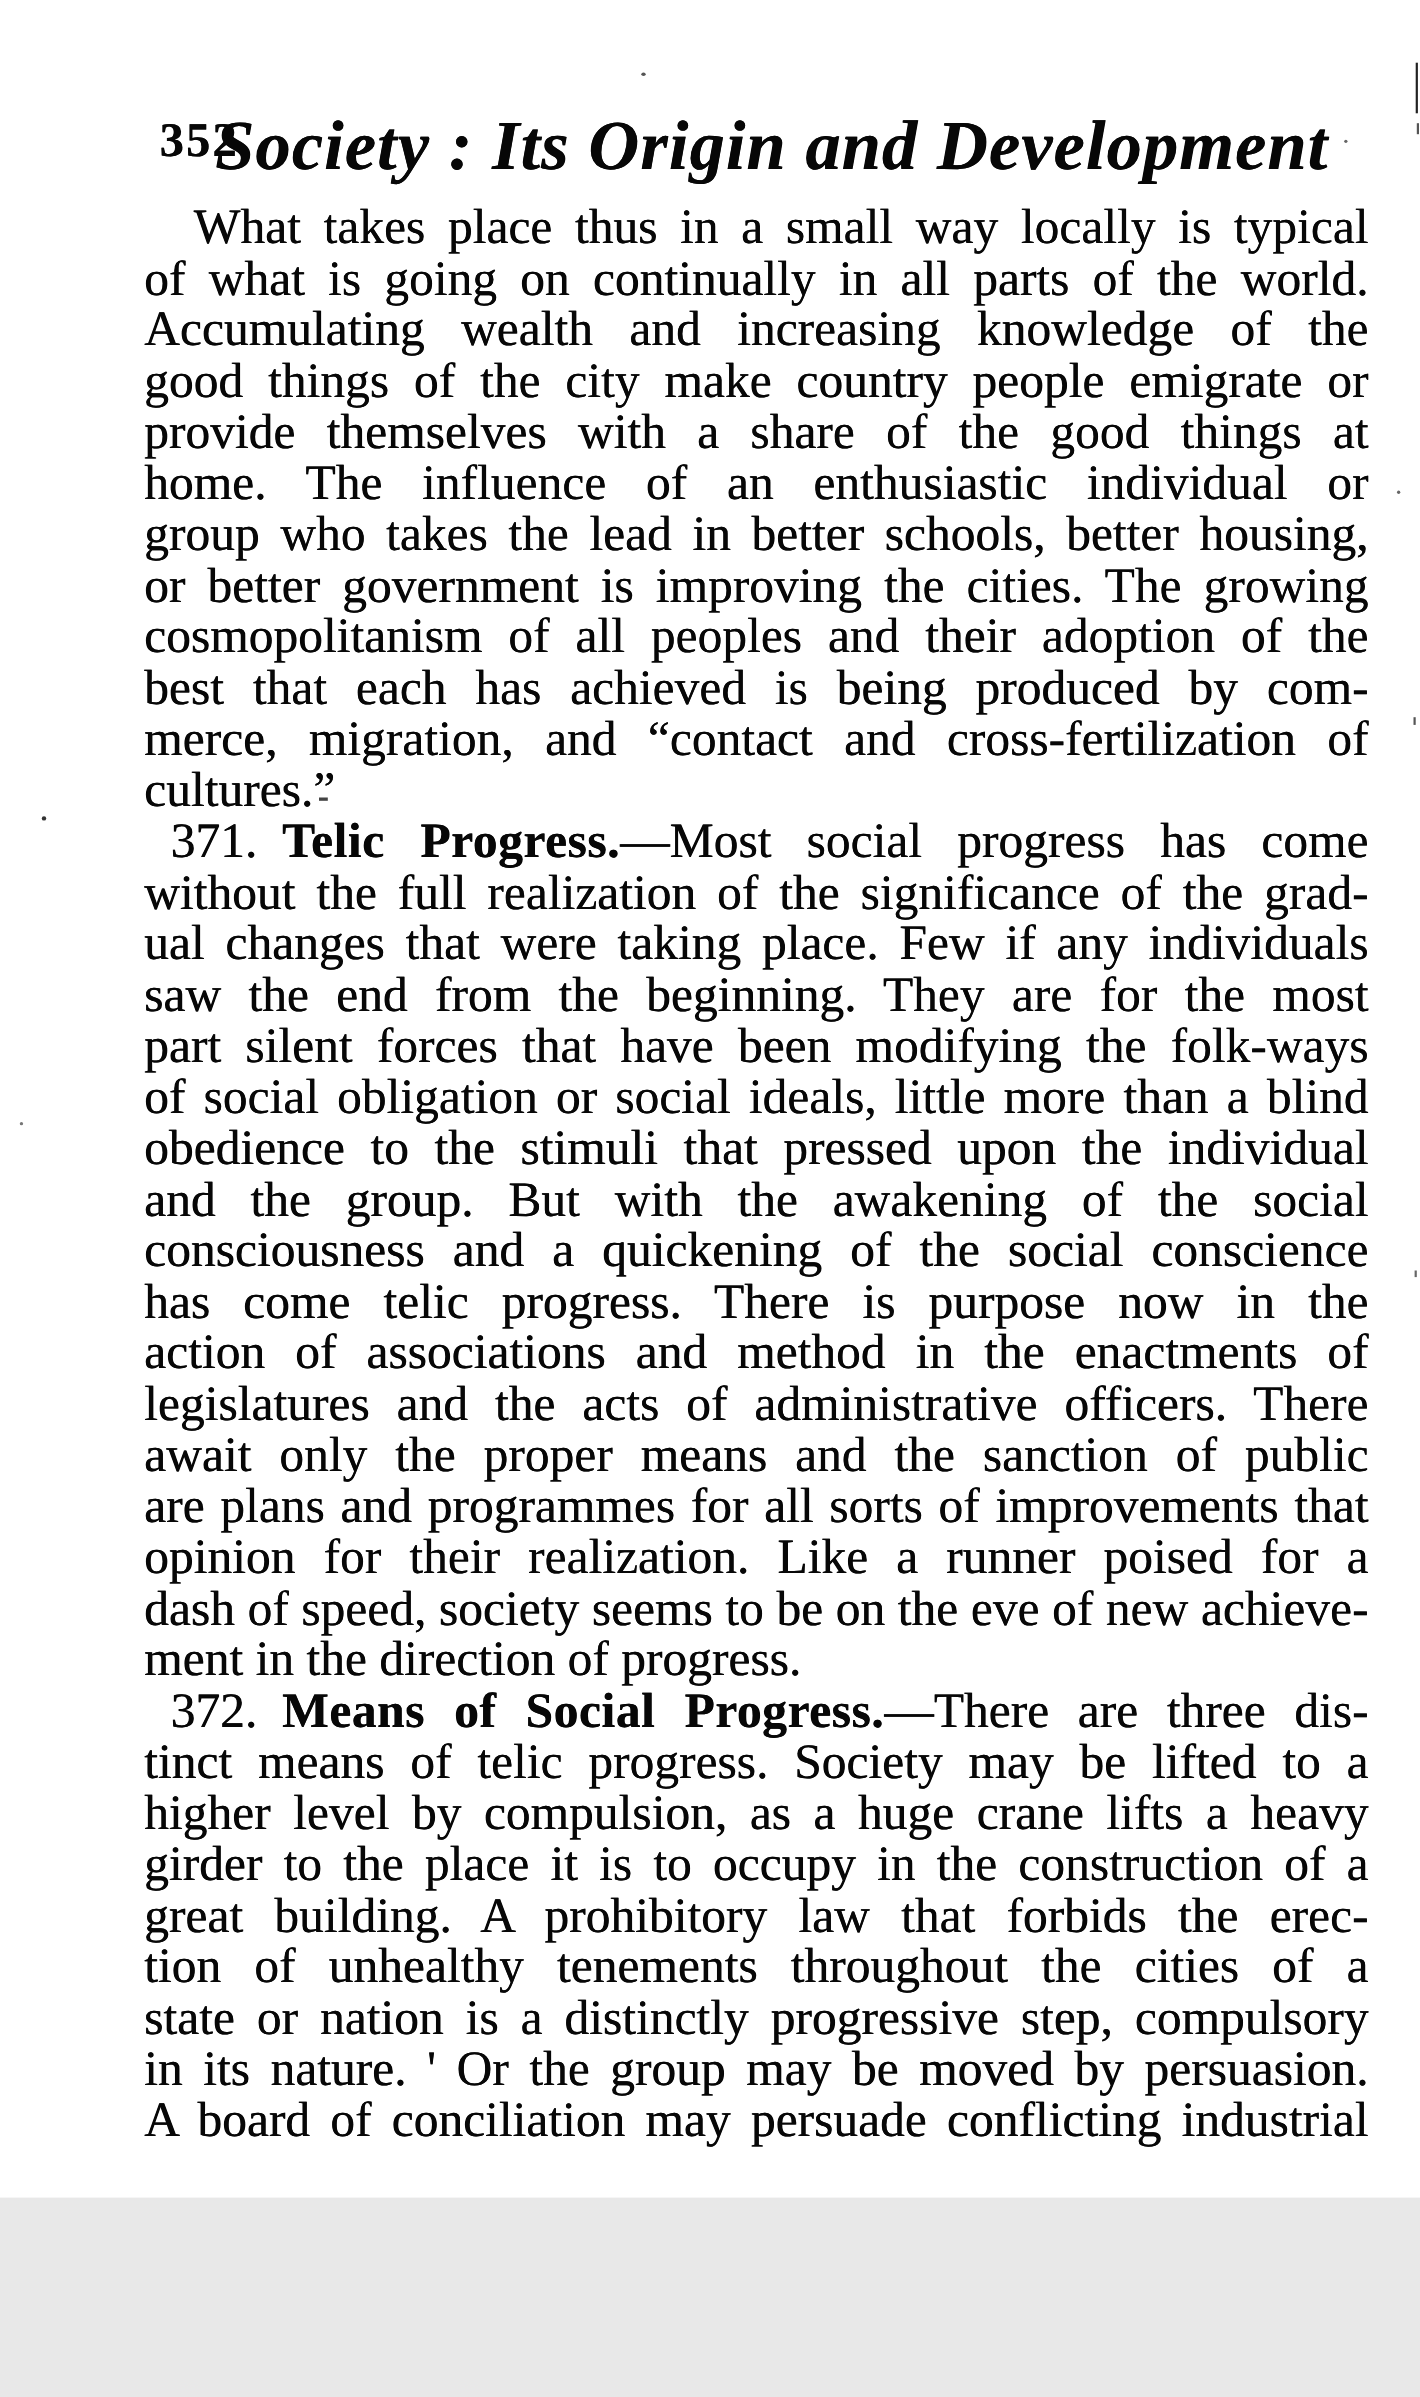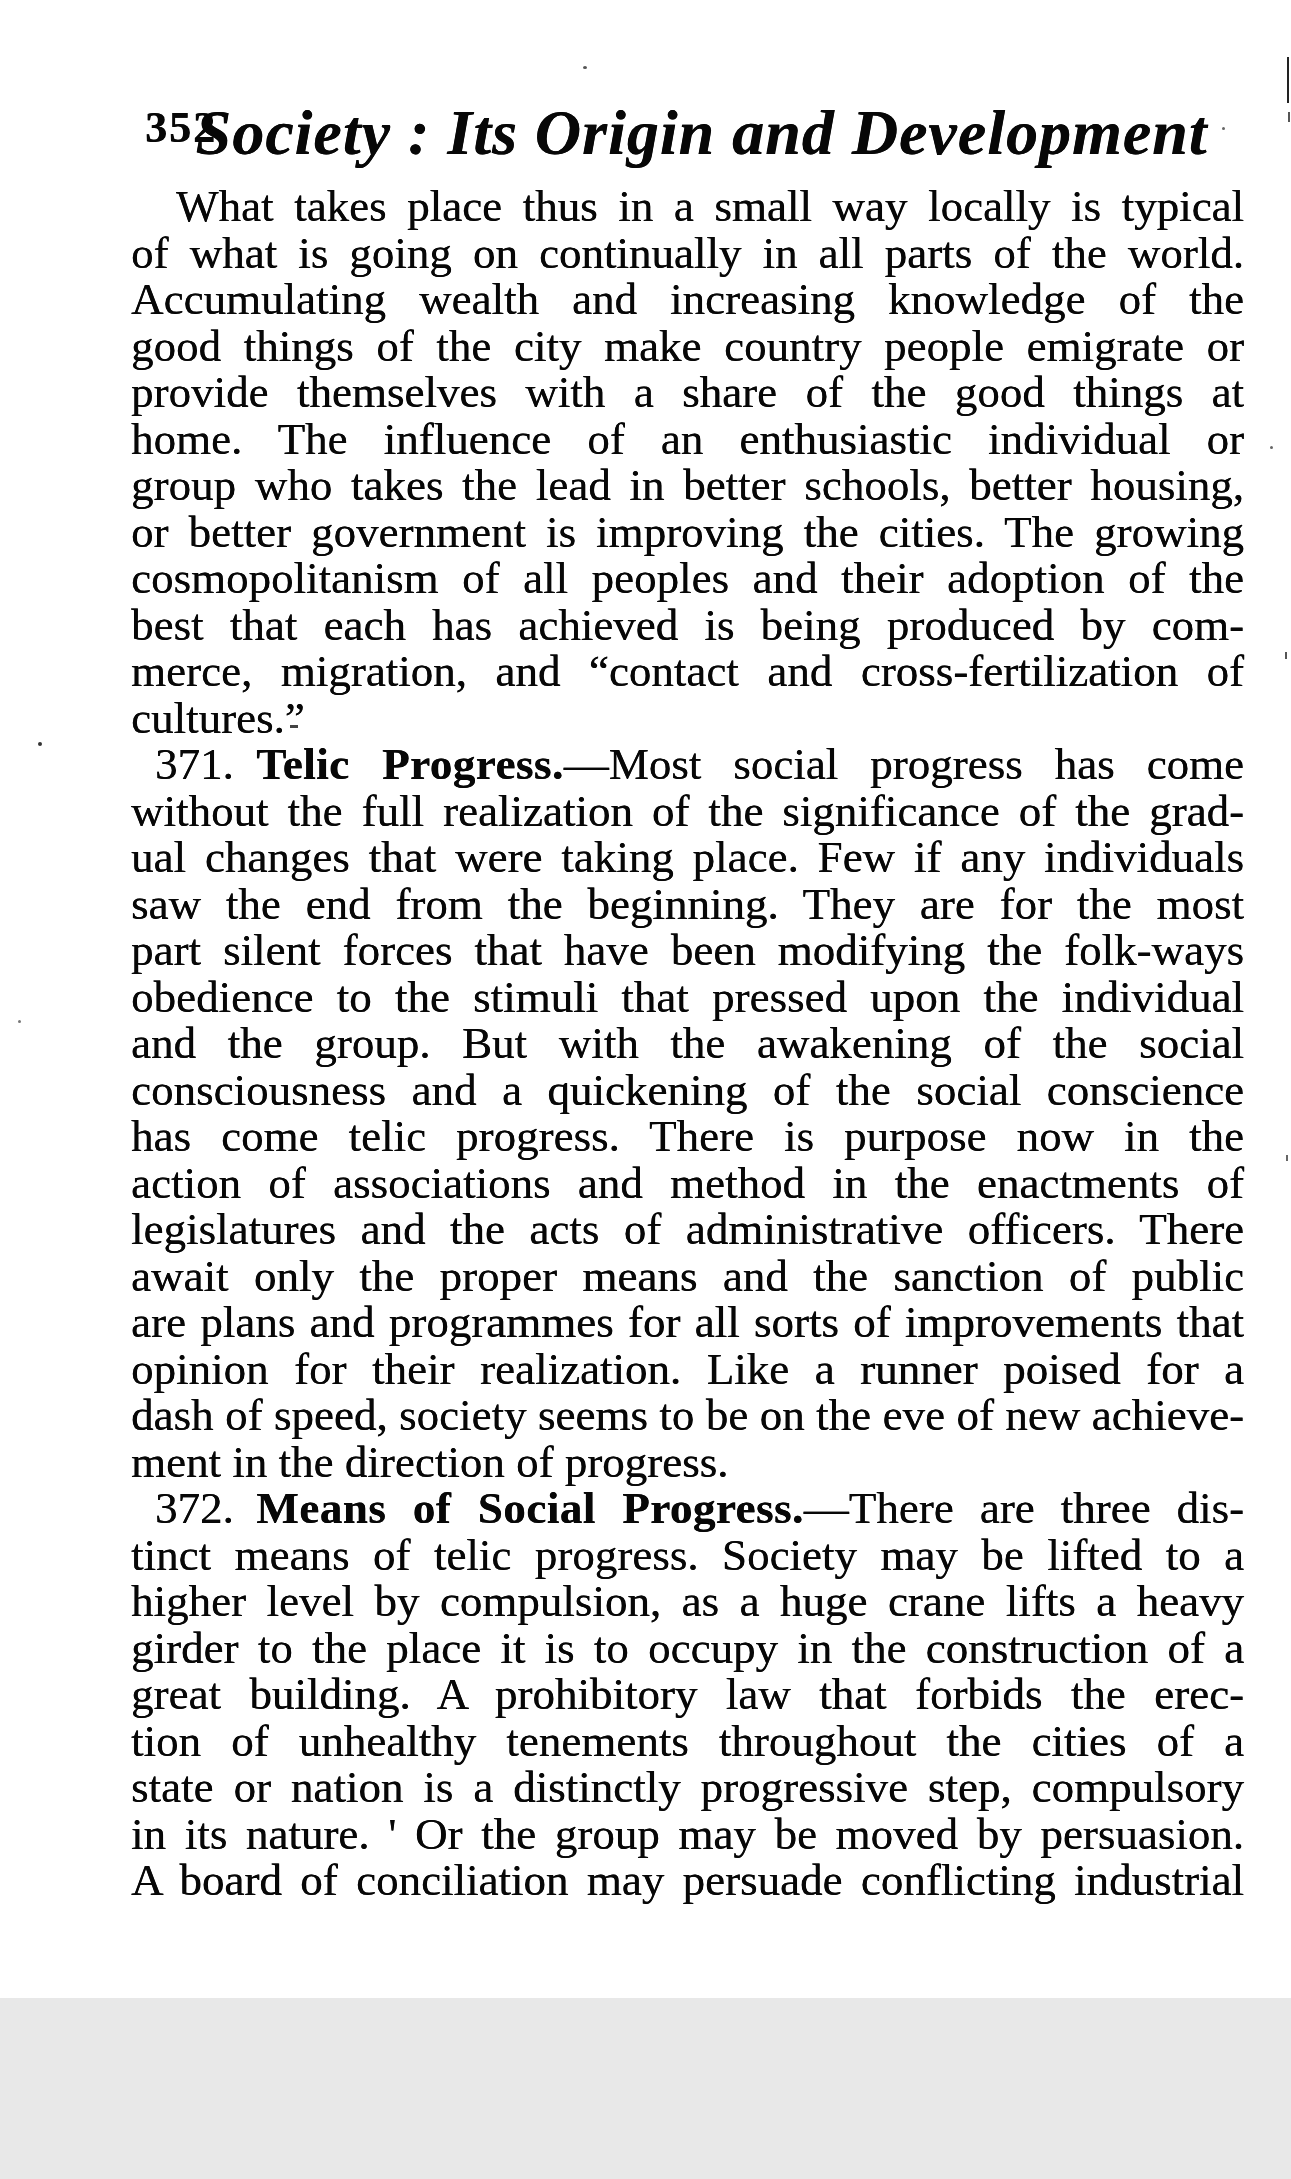--- a/index.html
+++ b/index.html
@@ -72,20 +72,21 @@
         <div class="line">best that each has achieved is being produced by com-</div>
         <div class="line">merce, migration, and “contact and cross-fertilization of</div>
         <div class="line last">cultures.”</div>
       </div>
       <div class="para section">
         <div class="line indent"><span>371. </span><span class="seg-bold">Telic Progress.</span><span>—Most social progress has come</span></div>
         <div class="line">without the full realization of the significance of the grad-</div>
         <div class="line">ual changes that were taking place.  Few if any individuals</div>
         <div class="line">saw the end from the beginning.  They are for the most</div>
         <div class="line">part silent forces that have been modifying the folk-ways</div>
+        <div class="line">of social obligation or social ideals, little more than a blind</div>
         <div class="line">obedience to the stimuli that pressed upon the individual</div>
         <div class="line">and the group.  But with the awakening of the social</div>
         <div class="line">consciousness and a quickening of the social conscience</div>
         <div class="line">has come telic progress.  There is purpose now in the</div>
         <div class="line">action of associations and method in the enactments of</div>
         <div class="line">legislatures and the acts of administrative officers.  There</div>
         <div class="line">await only the proper means and the sanction of public</div>
         <div class="line">are plans and programmes for all sorts of improvements that</div>
         <div class="line">opinion for their realization.  Like a runner poised for a</div>
         <div class="line">dash of speed, society seems to be on the eve of new achieve-</div>

